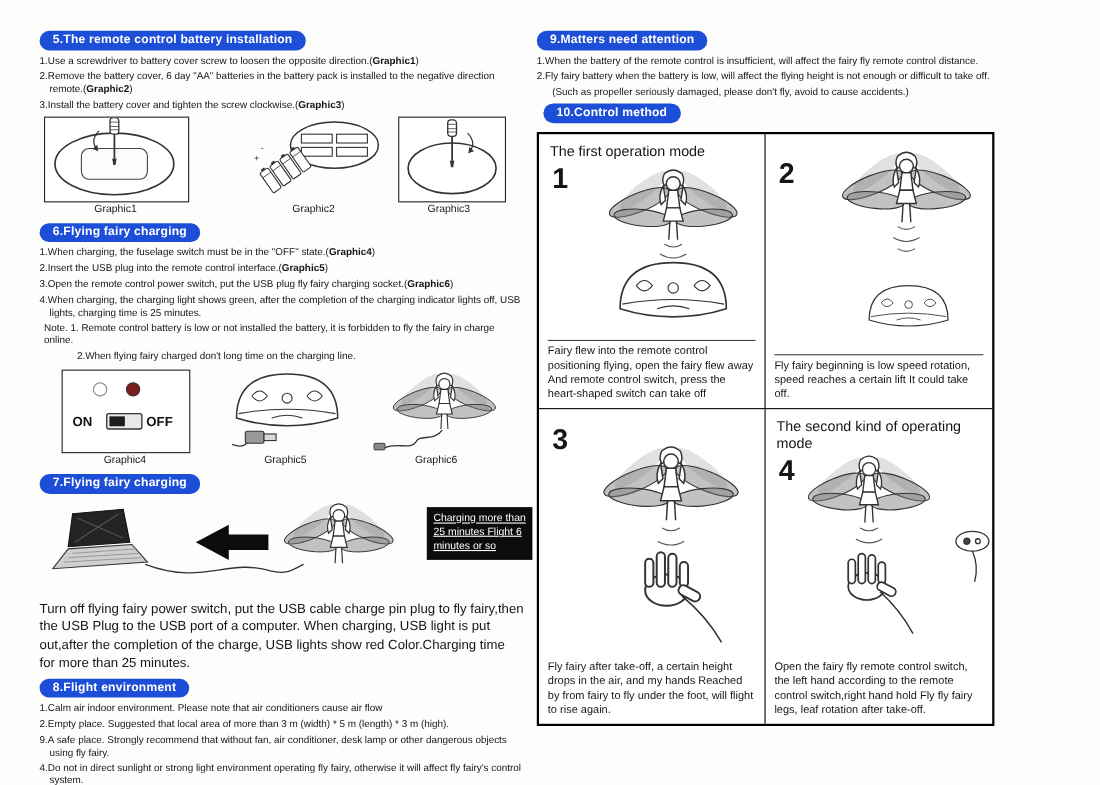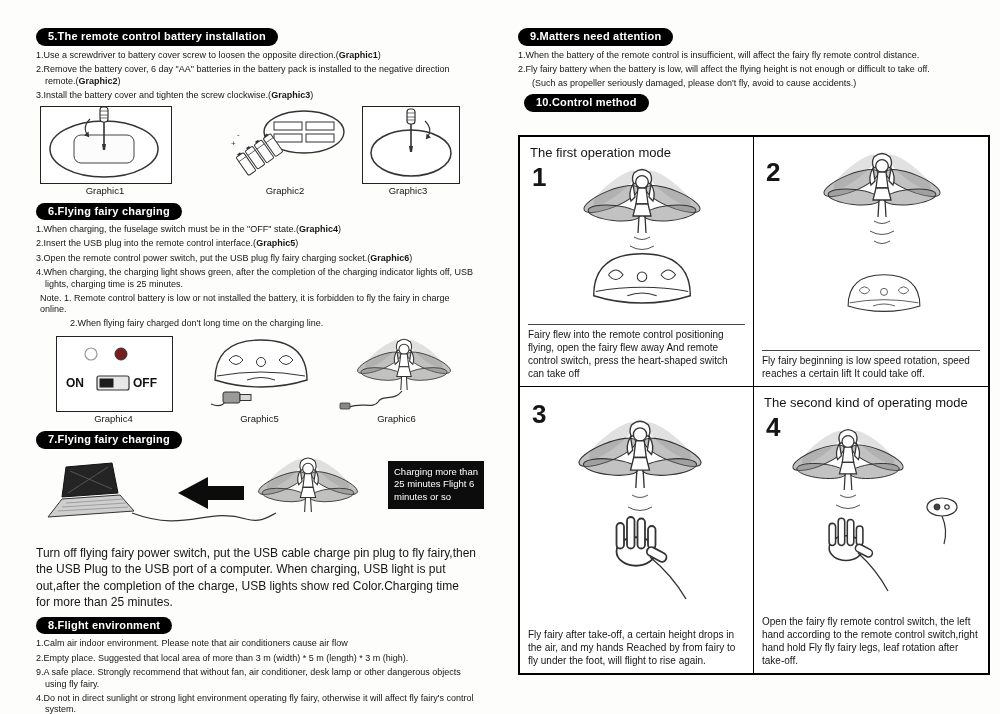--- a/index.html
+++ b/index.html
@@ -3,45 +3,45 @@
 <meta charset="utf-8">
 <style>
   html,body{margin:0;padding:0}
   body{
     width:1000px;height:714px;position:relative;overflow:hidden;
     background:#fdfdfb;color:#151515;
     font-family:"Liberation Sans", sans-serif;
   }
   .col{position:absolute;top:26px}
   .col-left{left:36px;width:440px}
-  .col-right{left:518px;width:472px}
+  .col-right{left:488px;width:416px}
 
   .pill{
-    display:inline-block;background:#000000;color:#fff;
+    display:inline-block;background:#1d4ed8;color:#fff;
     font-size:11px;font-weight:bold;line-height:1.25;
     padding:2px 12px;border-radius:9px;margin:0 0 4px 0;letter-spacing:.2px;
   }
   .step{font-size:9px;line-height:1.3;margin:0 0 2.5px 0;padding-left:9px;text-indent:-9px}
   .note{font-size:9px;line-height:1.3;margin:0 0 2px 0;padding-left:4px}
   .note-indent{padding-left:34px}
 
   .gfx-row{display:flex;align-items:flex-end;margin-top:4px}
   .gfx-box{border:1.5px solid #222;background:#fff}
   .cap-row{display:flex;margin-top:1px}
   .cap{font-size:9.5px;text-align:center;display:inline-block}
 
   .s7-illustration{position:relative;height:88px;margin-top:2px}
   .badge-black{
     position:absolute;left:352px;top:6px;width:84px;
-    background:#0c0c0c;color:#fff;font-size:9.5px;line-height:1.35;padding:5px 6px;
+    background:#0c0c0c;color:#fff;font-size:9.5px;line-height:1.35;padding:5px 6px;text-decoration:underline;
   }
   .s7-body{font-size:12px;line-height:1.38;margin:2px 0 4px 0}
 
   .ctrl-box{
-    border:2px solid #000;margin-top:19px;height:536px;background:#fff;
+    border:2px solid #000;margin-top:4px;height:536px;background:#fff;
     display:grid;grid-template-columns:1fr 1fr;grid-template-rows:250px 1fr;
   }
   .cell{position:relative;padding:6px 8px;overflow:hidden}
   .cell-tl{border-right:1.5px solid #000;border-bottom:1.5px solid #000}
   .cell-tr{border-bottom:1.5px solid #000}
   .cell-bl{border-right:1.5px solid #000}
   .mode-title{font-size:13px;margin:2px 0 0 2px}
   .panel-num{font-size:26px;font-weight:bold;line-height:1;margin:4px 0 0 4px}
   .panel-cap{
     position:absolute;left:8px;right:8px;bottom:5px;

